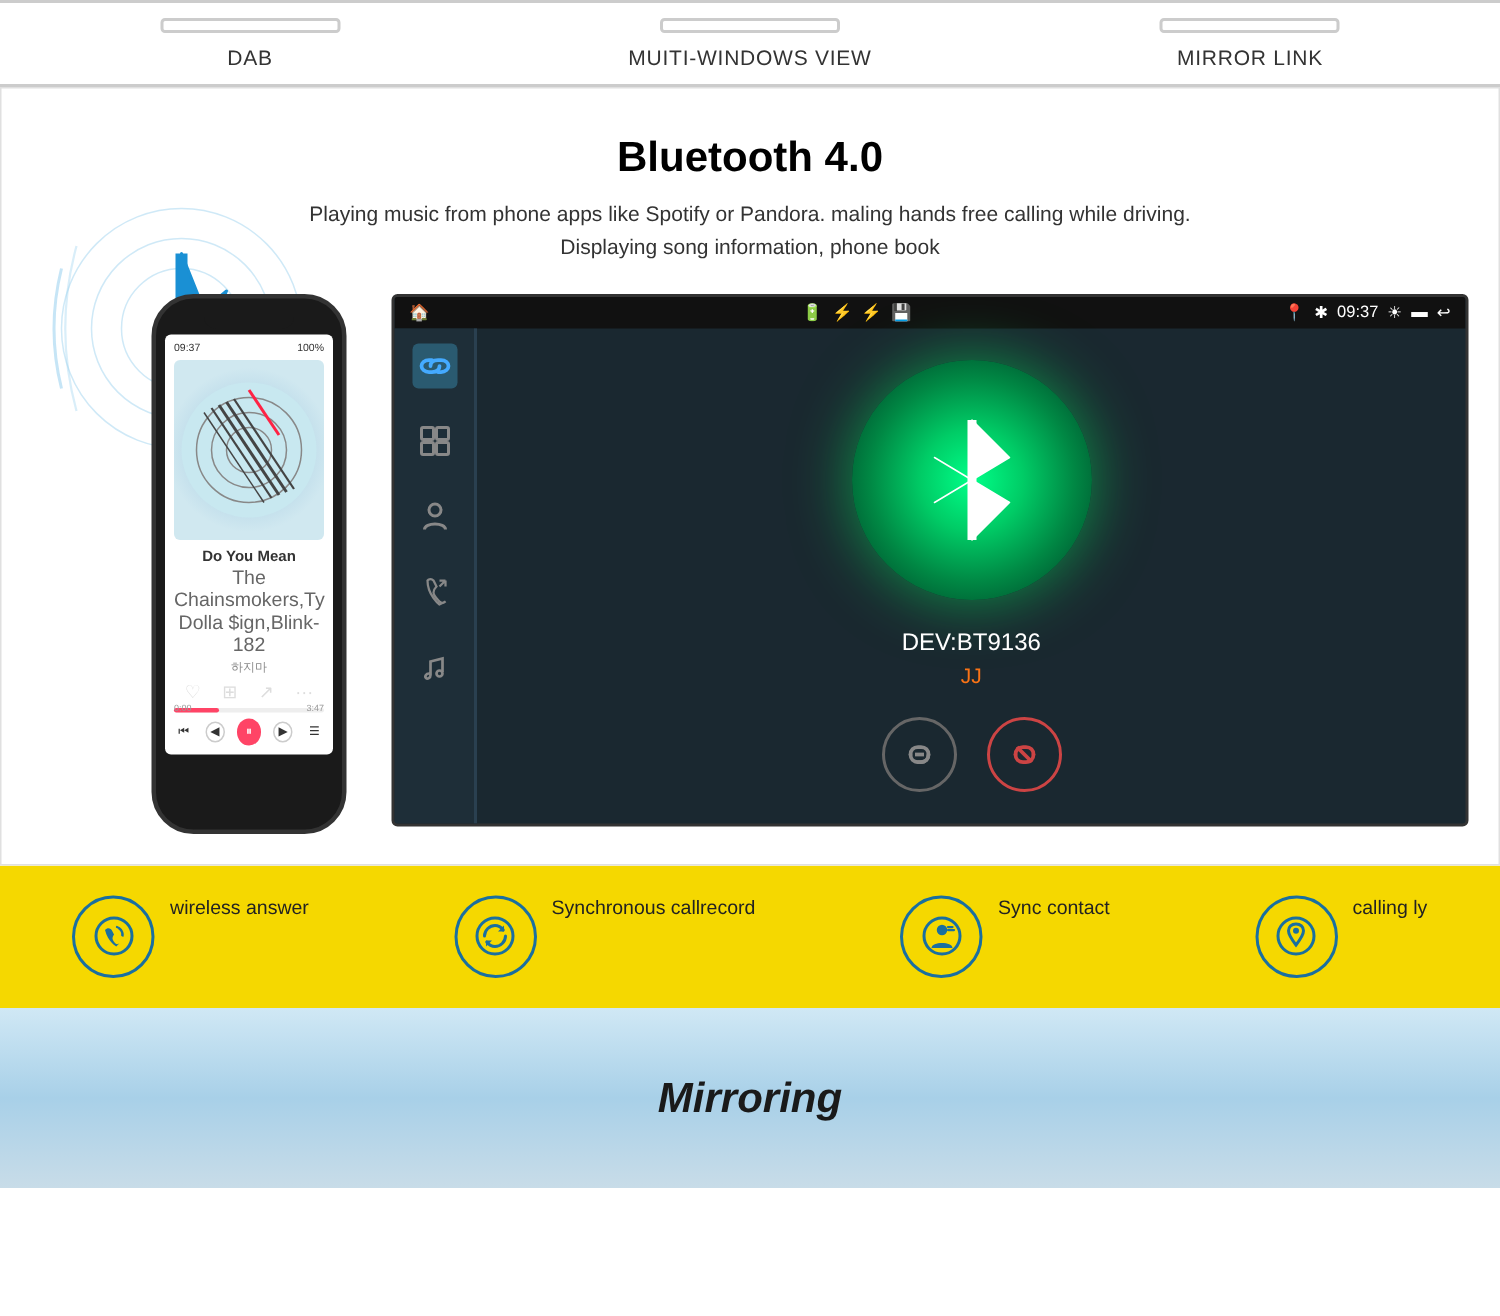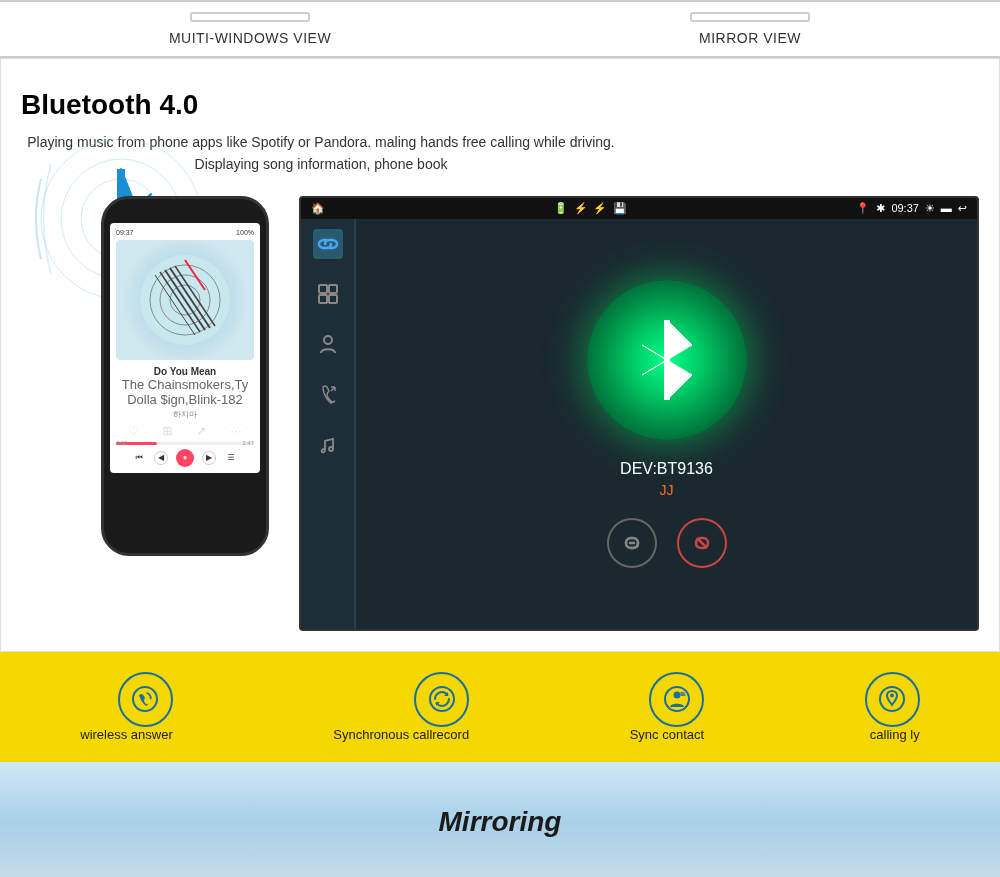--- a/index.html
+++ b/index.html
@@ -39,21 +39,21 @@
     }
 
     
     .bluetooth-section {
       background: #fff;
       padding: 30px 20px 20px;
       border: 1px solid #e0e0e0;
       position: relative;
       display: flex;
       flex-direction: column;
-      align-items: flex-start;
+      align-items: center;
     }
     .bt-logo-area {
       position: absolute;
       left: 20px;
       top: 20px;
       width: 200px;
       height: 280px;
       display: flex;
       align-items: center;
       justify-content: center;
@@ -77,21 +77,21 @@
     .bt-content {
       display: flex;
       gap: 30px;
       align-items: flex-start;
       width: 100%;
       padding-left: 80px;
     }
 
     
     .phone-mockup {
-      width: 168px;
+      width: 130px;
       flex-shrink: 0;
       background: #1a1a1a;
       border-radius: 28px;
       border: 3px solid #333;
       padding: 8px 6px;
       position: relative;
       min-height: 360px;
     }
     .phone-notch {
       width: 60px;
@@ -185,21 +185,21 @@
       background: #111;
       display: flex;
       align-items: center;
       justify-content: space-between;
       padding: 4px 10px;
       color: #fff;
       font-size: 11px;
     }
     .car-screen-body {
       display: flex;
-      height: 410px;
+      height: 330px;
     }
     .car-sidebar {
       width: 55px;
       background: #1e2e38;
       display: flex;
       flex-direction: column;
       align-items: center;
       padding: 10px 0;
       gap: 20px;
       border-right: 2px solid #2a4050;
@@ -271,22 +271,23 @@
     
     .features-bar {
       background: #f5d800;
       padding: 20px 0;
       display: flex;
       justify-content: space-around;
       align-items: center;
     }
     .feature-item {
       display: flex;
-      flex-direction: column;
-      align-items: flex-end;
+      flex-direction: row;
+      align-items: flex-start;
+      gap: 10px;
     }
     .feature-icon-circle {
       width: 55px;
       height: 55px;
       border-radius: 50%;
       border: 2px solid #1a6fa0;
       display: flex;
       align-items: center;
       justify-content: center;
       color: #1a6fa0;
@@ -316,25 +317,29 @@
 
     
     svg { display: block; }
   </style>
 </head>
 <body>
 
 <div class="top-nav">
   <div class="nav-item">
     <div class="nav-box"></div>
-    <span class="nav-label">MUITI-WINDOWS VIEW</span>
+    <span class="nav-label">DAB</span>
   </div>
   <div class="nav-item">
     <div class="nav-box"></div>
-    <span class="nav-label">MIRROR VIEW</span>
+    <span class="nav-label">MUITI-WINDOWS VIEW</span>
+  </div>
+  <div class="nav-item">
+    <div class="nav-box"></div>
+    <span class="nav-label">MIRROR LINK</span>
   </div>
 </div>
 
 <div class="bluetooth-section">
 
   <div class="bt-logo-area">
     <svg width="190" height="220" viewBox="0 0 190 220">
 
       <circle cx="95" cy="110" r="80" fill="none" stroke="#a0d4f0" stroke-width="1" opacity="0.5"></circle>
       <circle cx="95" cy="110" r="60" fill="none" stroke="#a0d4f0" stroke-width="1" opacity="0.5"></circle>

